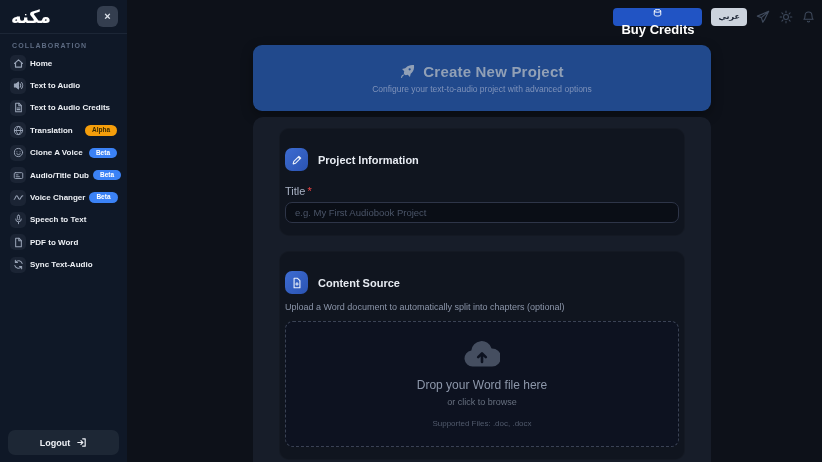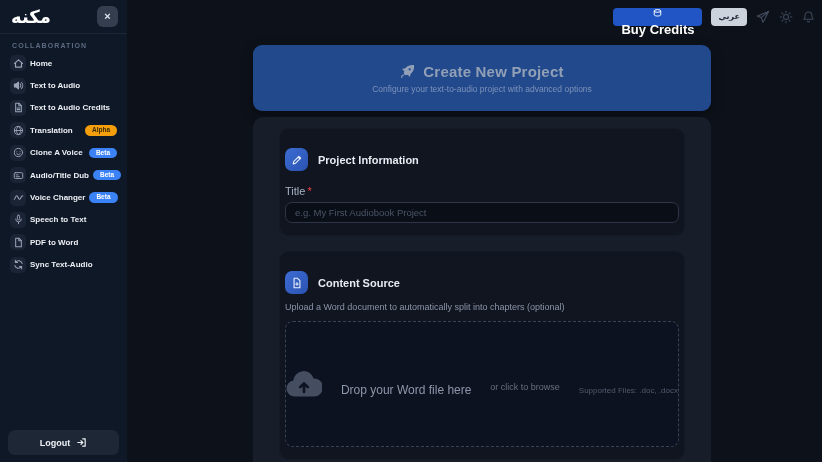--- a/index.html
+++ b/index.html
@@ -99,21 +99,21 @@
   .title-input {
     margin-top:5px; width:100%; height:21px; background:#0a0e16;
     border:1px solid #2e3548; border-radius:7px; padding:0 9px;
     font-size:9.5px; color:#dfe4ec; font-family:inherit; outline:none;
   }
   .title-input::placeholder { color:#4b5568; }
   .card-desc { margin-top:8px; font-size:9px; color:#8b95a9; }
   .dropzone {
     margin-top:9px; height:126px; background:#0d1220;
     border:1.5px dashed #3a4254; border-radius:8px; cursor:pointer;
-    display:flex; flex-direction:row; align-items:center; justify-content:space-between;
+    display:flex; flex-direction:column; align-items:center; justify-content:center;
   }
   .dz-line1 { margin-top:11px; font-size:12px; color:#8d97aa; }
   .dz-line2 { margin-top:5px; font-size:9px; color:#67707f; }
   .dz-supported { margin-top:12px; font-size:8px; color:#515a6c; }
   .card-next {
     margin-top:14px; height:40px; background:#1a2130; border-radius:10px 10px 0 0;
   }
   .mt15 { margin-top:15px; }
 </style>
 </head>

